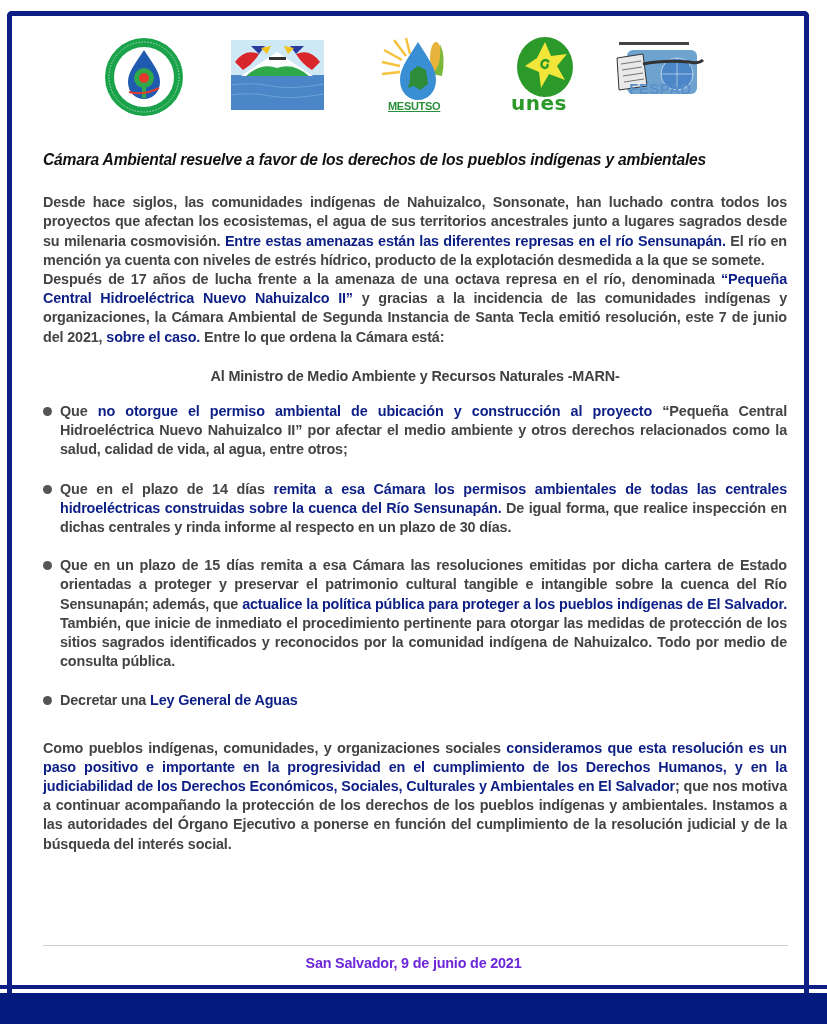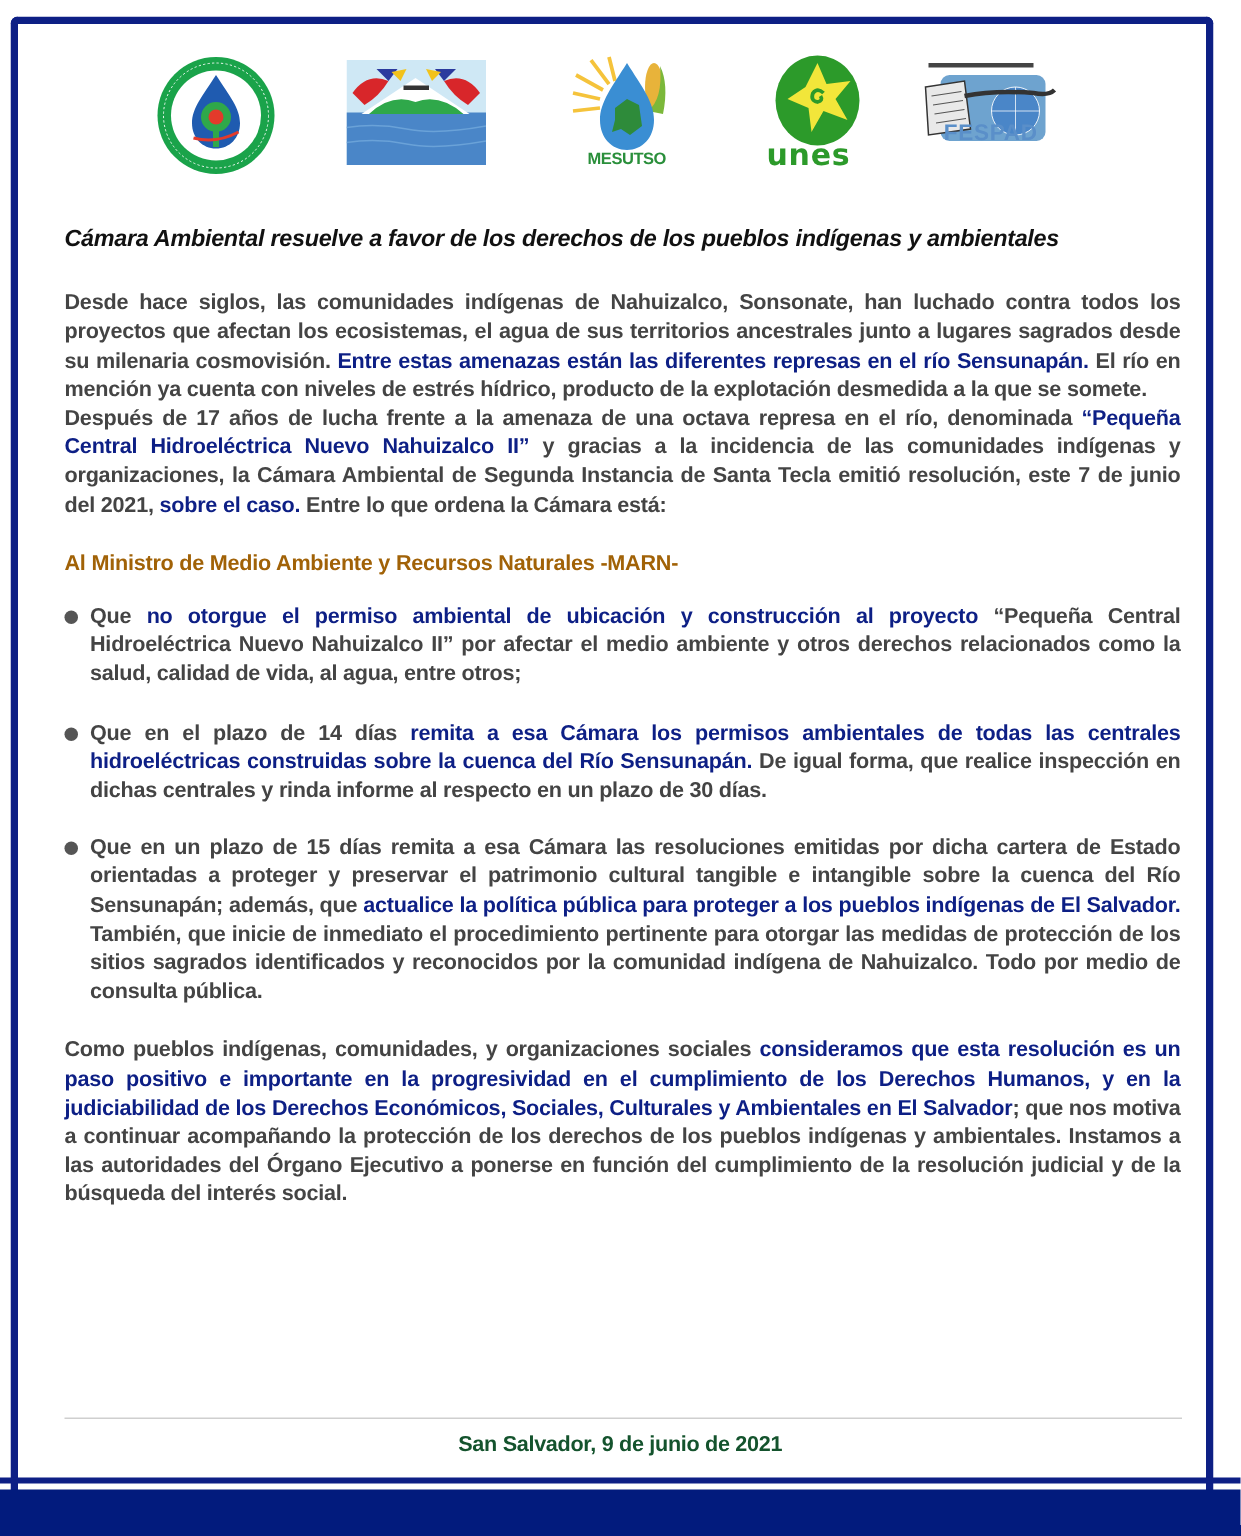--- a/index.html
+++ b/index.html
@@ -29,37 +29,37 @@
       color:#444444; font-size:14.4px; line-height:19.2px;
       font-weight:bold; letter-spacing:-0.15px;
     }
     .title {
       color:#111111; font-size:15.6px; font-weight:bold; margin:0 0 24px 0; letter-spacing:-0.2px;font-style:italic;
     }
     p { margin:0; text-align:justify; }
     .hl { color:#0d1f85; }
     .para1 { }
     .para2 { margin-bottom:20px; }
-    .section-heading { color:#a16207; font-size:14.4px; margin:0 0 16px 0; }
+    .section-heading { color:#404040; font-size:14.4px; margin:0 0 16px 0;text-align:center; }
     .bullet {
       position:relative; padding-left:17px; text-align:justify;
     }
     .bullet .dot {
       position:absolute; left:0; top:5px; width:9px; height:9px; border-radius:50%; background:#555555;
     }
     .b1 { margin-bottom:20px; }
     .b2 { margin-bottom:19px; }
     .b3 { margin-bottom:20px; }
     .b4 { margin-bottom:28px; }
     .divider {
       position:absolute; left:43px; top:945px; width:745px; height:1px; background:#cfcfcf;
     }
     .footer-date {
       position:absolute; left:0; top:955px; width:827px; text-align:center;
-      color:#14532d; font-weight:bold; font-size:14.4px; letter-spacing:-0.2px;
+      color:#6d28d9; font-weight:bold; font-size:14.4px; letter-spacing:-0.2px;
     }
   </style>
 </head>
 <body>
 
 <div class="frame"></div>
 
 <div class="logos">
 
   <svg class="logo" style="left:103px;top:0px" width="82" height="82" viewBox="0 0 82 82">
@@ -95,21 +95,21 @@
       <line x1="20" y1="30" x2="2" y2="26"></line>
       <line x1="20" y1="36" x2="2" y2="38"></line>
       <line x1="26" y1="20" x2="14" y2="4"></line>
       <line x1="30" y1="18" x2="26" y2="2"></line>
     </g>
     <ellipse cx="56" cy="22" rx="6" ry="16" fill="#e8b33a"></ellipse>
     <path d="M52 38 Q62 30 60 8 Q66 20 62 40 Z" fill="#7bb83a"></path>
     <path d="M38 6 C28 22 20 32 20 44 C20 56 28 64 38 64 C48 64 56 56 56 44 C56 32 48 22 38 6 Z" fill="#3a8ed3"></path>
     <path d="M30 36 L38 30 L46 34 L48 48 L40 54 L34 50 L28 52 L30 44 Z" fill="#2e8b3a"></path>
   </svg>
-  <div style="position:absolute;left:388px;top:64px;width:56px;text-align:right;color:#2a8f3b;font-weight:bold;font-size:11px;letter-spacing:-0.3px;">MESUTSO</div>
+  <div style="position:absolute;left:388px;top:64px;width:56px;text-align:left;color:#2a8f3b;font-weight:bold;font-size:11px;letter-spacing:-0.3px;text-decoration:underline;">MESUTSO</div>
 
   <svg class="logo" style="left:515px;top:0px" width="60" height="62" viewBox="0 0 60 62">
     <ellipse cx="30" cy="31" rx="28" ry="30" fill="#2c9a2a"></ellipse>
     <polygon points="30,6 36,20 52,18 42,30 50,44 34,38 26,52 24,36 10,30 22,22" fill="#f2e63a"></polygon>
     <path d="M34 26 Q30 22 27 26 Q25 31 30 32 Q34 31 32 28" stroke="#2c9a2a" stroke-width="2.5" fill="none"></path>
   </svg>
   <div style="position:absolute;left:511px;top:55px;width:68px;text-align:left;color:#2c9a2a;font-weight:bold;font-size:20px;letter-spacing:0.5px;font-family:'DejaVu Sans', sans-serif;">unes</div>
 
   <svg class="logo" style="left:613px;top:4px" width="95" height="56" viewBox="0 0 95 56">
     <rect x="14" y="10" width="70" height="44" rx="6" fill="#6ea3cf"></rect>
@@ -142,20 +142,24 @@
     <span>Que en el plazo de 14 días </span><span class="hl">remita a esa Cámara los permisos ambientales de todas las centrales hidroeléctricas construidas sobre la cuenca del Río Sensunapán.</span><span> De igual forma, que realice inspección en dichas centrales y rinda informe al respecto en un plazo de 30 días.</span>
   </div>
 
 
   <div class="bullet b3">
     <span class="dot"></span>
     <span>Que en un plazo de 15 días remita a esa Cámara las resoluciones emitidas por dicha cartera de Estado orientadas a proteger y preservar el patrimonio cultural tangible e intangible sobre la cuenca del Río Sensunapán; además, que </span><span class="hl">actualice la política pública para proteger a los pueblos indígenas de El Salvador.</span><span> También, que inicie de inmediato el procedimiento pertinente para otorgar las medidas de protección de los sitios sagrados identificados y reconocidos por la comunidad indígena de Nahuizalco. Todo por medio de consulta pública.</span>
   </div>
 
 
+  <div class="bullet b4">
+    <span class="dot"></span>
+    <span>Decretar una </span><span class="hl">Ley General de Aguas</span>
+  </div>
 
   <p><span>Como pueblos indígenas, comunidades, y organizaciones sociales </span><span class="hl">consideramos que esta resolución es un paso positivo e importante en la progresividad en el cumplimiento de los Derechos Humanos, y en la judiciabilidad de los Derechos Económicos, Sociales, Culturales y Ambientales en El Salvador</span><span>; que nos motiva a continuar acompañando la protección de los derechos de los pueblos indígenas y ambientales. Instamos a las autoridades del Órgano Ejecutivo a ponerse en función del cumplimiento de la resolución judicial y de la búsqueda del interés social.</span></p>
 </div>
 
 <div class="divider"></div>
 <div class="footer-date">San Salvador, 9 de junio de 2021</div>
 
 <div class="bottom-line"></div>
 <div class="bottom-band"></div>
 

